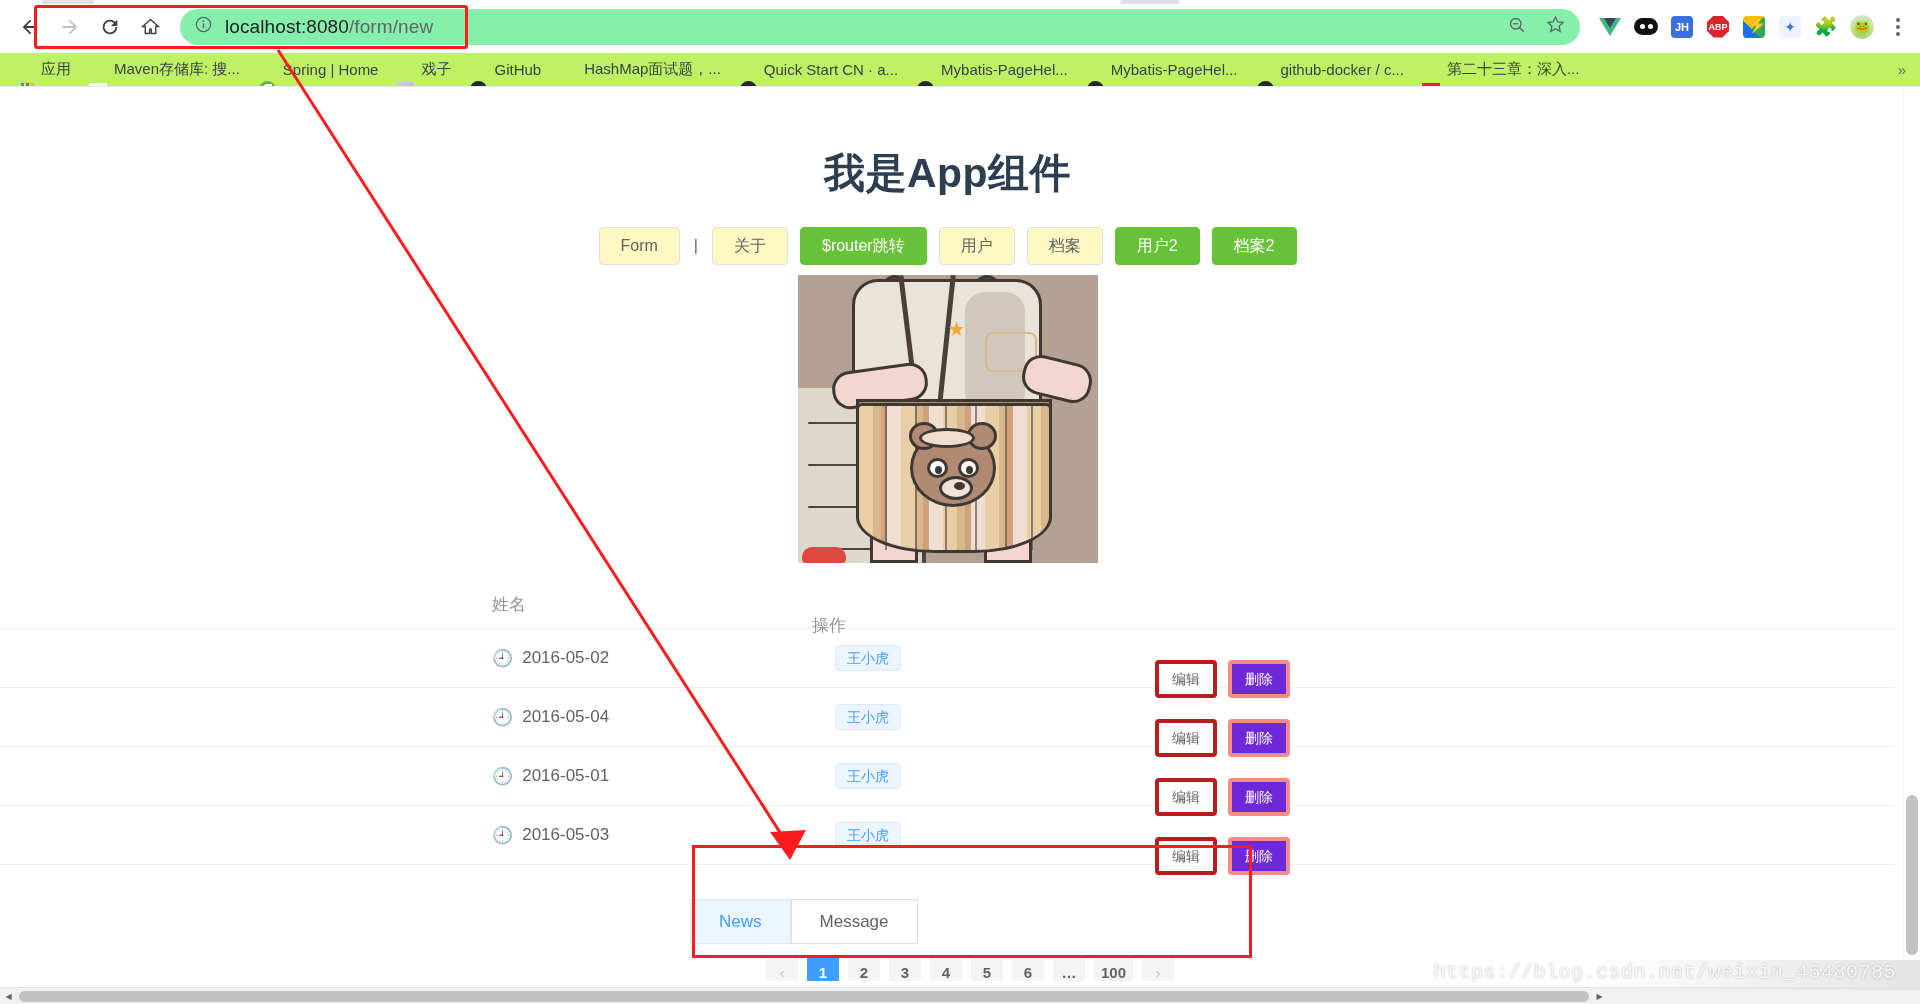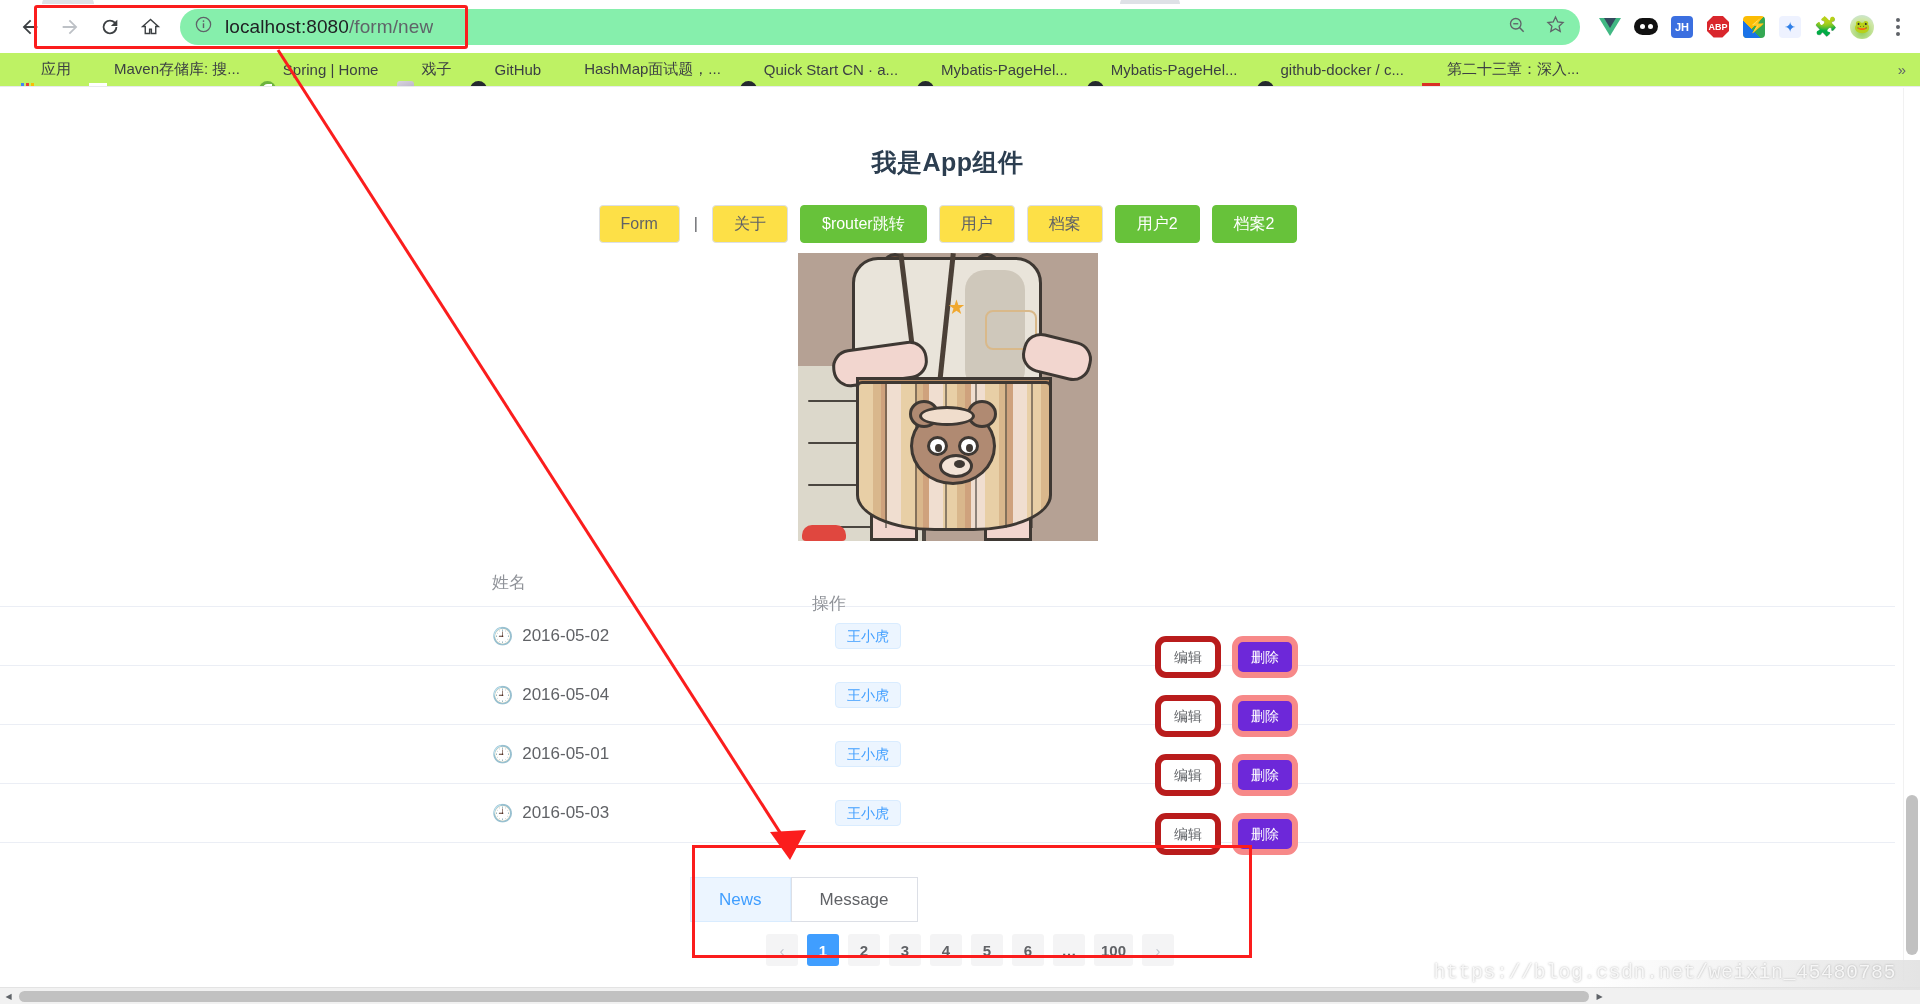--- a/index.html
+++ b/index.html
@@ -132,38 +132,38 @@
     top: 88px; left: 0;
     width: 1920px;
     height: 893px;
     background: #fff;
     overflow: hidden;
   }
   .page-inner { width: 1895px; position:relative; }
 
   h1.app-title {
     text-align:center;
-    font-size: 25px;
+    font-size: 41px;
     font-weight: bold;
     color: #2c3e50;
     margin: 0;
     padding-top: 58px;
     letter-spacing: 0.5px;
   }
 
   .nav-row {
     display:flex;
     justify-content:center;
     align-items:center;
     gap: 12px;
     margin-top: 26px;
   }
   .nav-link {
     border: 1px solid #dcdfe6;
-    background: #fde047;
+    background: #fef9c3;
     color: #606266;
     border-radius: 4px;
     padding: 10px 21px;
     font-size: 16px;
     cursor: pointer;
     line-height: 1;
     white-space: nowrap;
   }
   .nav-link.primary {
     background: #67c23a;
@@ -228,26 +228,26 @@
     display:inline-block;
     background: #ecf5ff;
     border: 1px solid #d9ecff;
     color: #409eff;
     border-radius: 4px;
     padding: 5px 11px;
     font-size: 14px;
     line-height: 1;
   }
   .btn-sm {
-    border-radius: 11px;
+    border-radius: 4px;
     padding: 8px 13px;
     font-size: 14px;
     line-height: 1;
     cursor: pointer;
-    border: 6px solid #b91c1c;
+    border: 4px solid #b91c1c;
     background: #fff;
     color: #606266;
   }
   .btn-danger { background: #6d28d9; border-color:#f78989; color:#fff; }
 
   
   .pg-block {
     position: relative;
     margin: 20px 0 0 690px;
     width: 560px;

